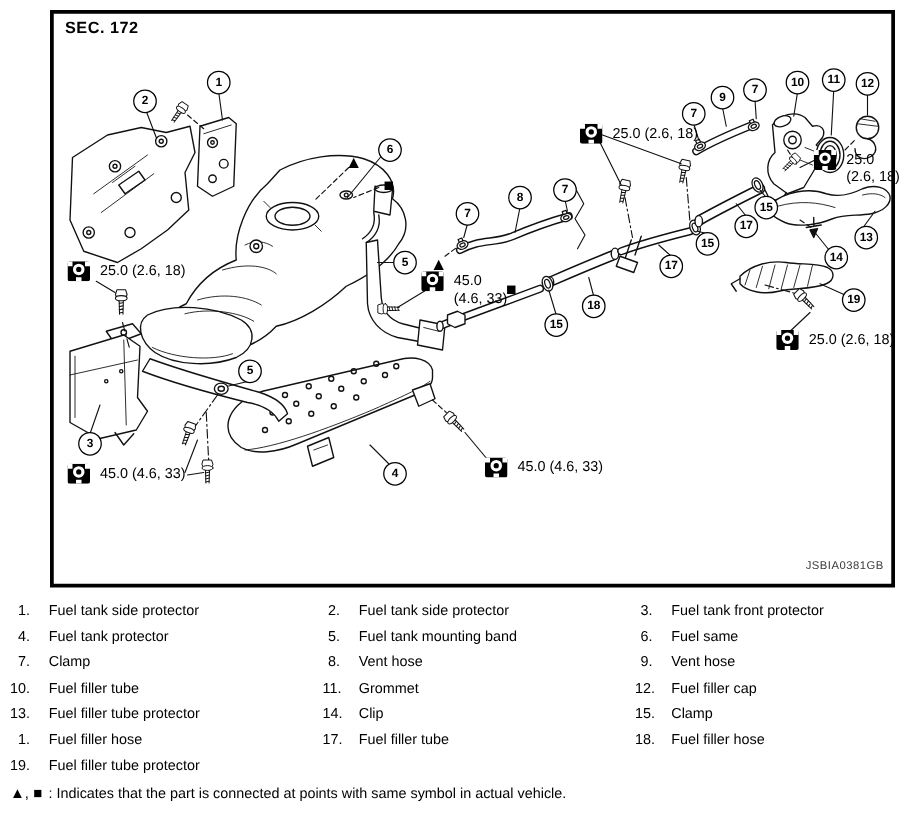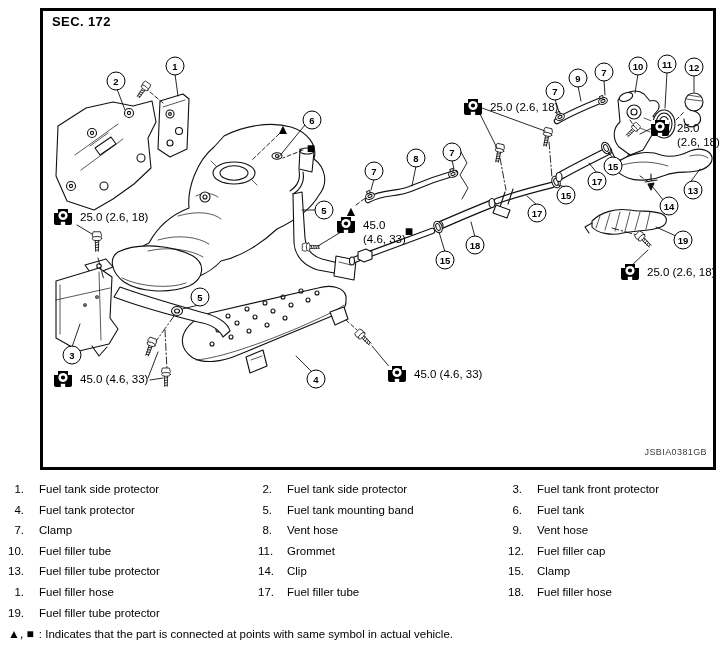--- a/index.html
+++ b/index.html
@@ -396,21 +396,21 @@
       <div class="p-label">Fuel tank side protector</div>
     <div class="p-num">2.</div>
       <div class="p-label">Fuel tank side protector</div>
     <div class="p-num">3.</div>
       <div class="p-label">Fuel tank front protector</div>
     <div class="p-num">4.</div>
       <div class="p-label">Fuel tank protector</div>
     <div class="p-num">5.</div>
       <div class="p-label">Fuel tank mounting band</div>
     <div class="p-num">6.</div>
-      <div class="p-label">Fuel tank</div>
+      <div class="p-label">Fuel same</div>
     <div class="p-num">7.</div>
       <div class="p-label">Clamp</div>
     <div class="p-num">8.</div>
       <div class="p-label">Vent hose</div>
     <div class="p-num">9.</div>
       <div class="p-label">Vent hose</div>
     <div class="p-num">10.</div>
       <div class="p-label">Fuel filler tube</div>
     <div class="p-num">11.</div>
       <div class="p-label">Grommet</div>

